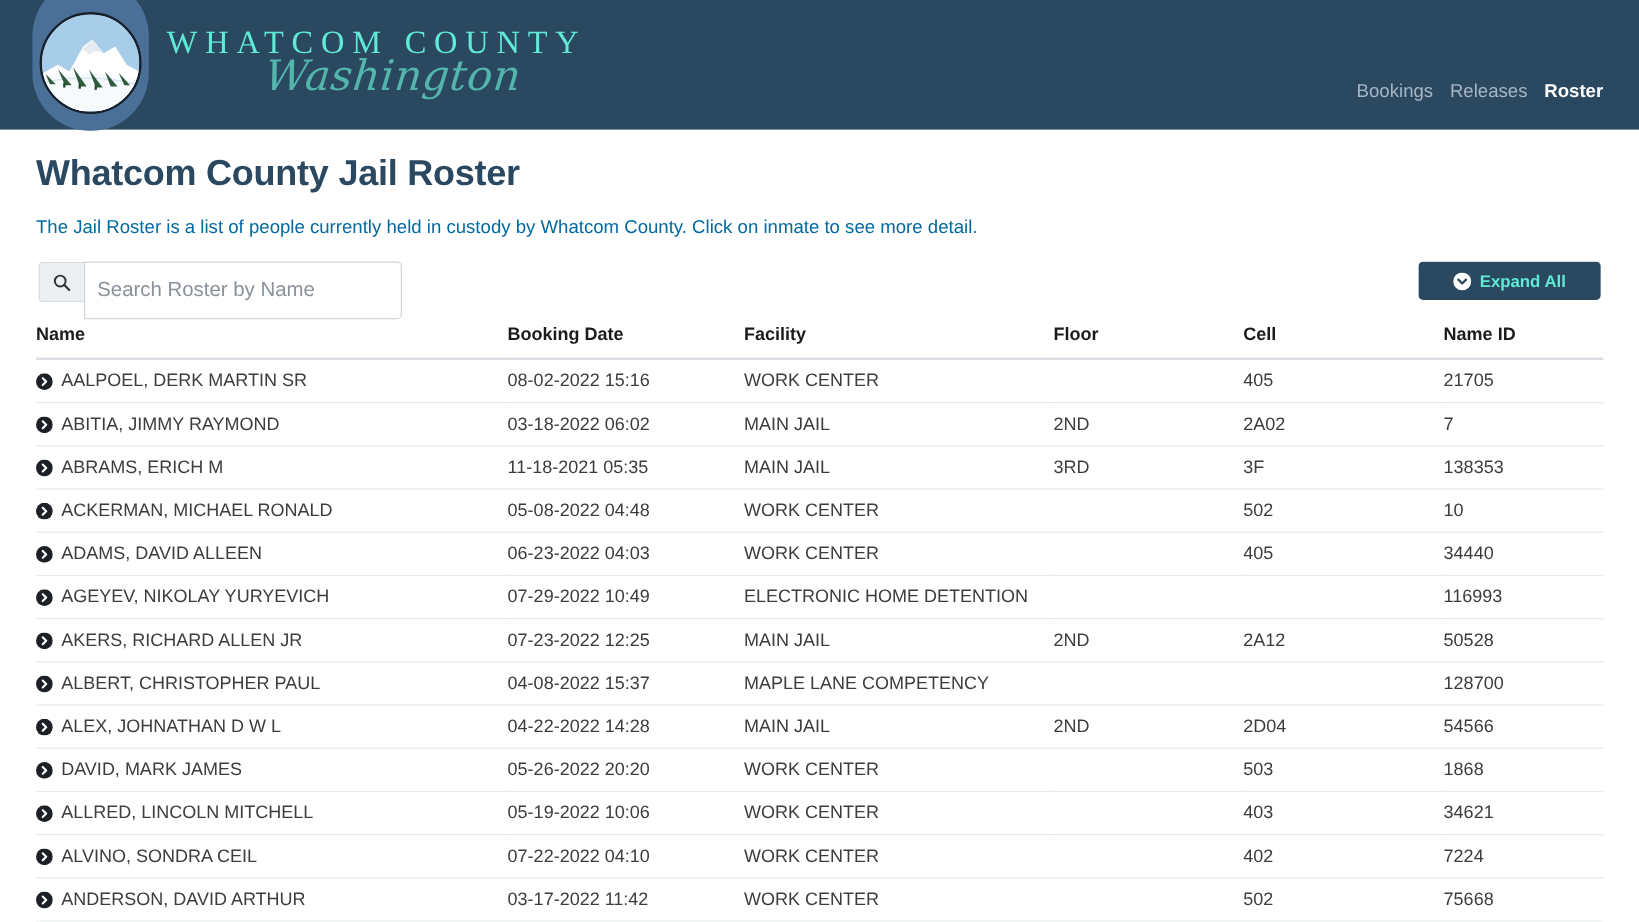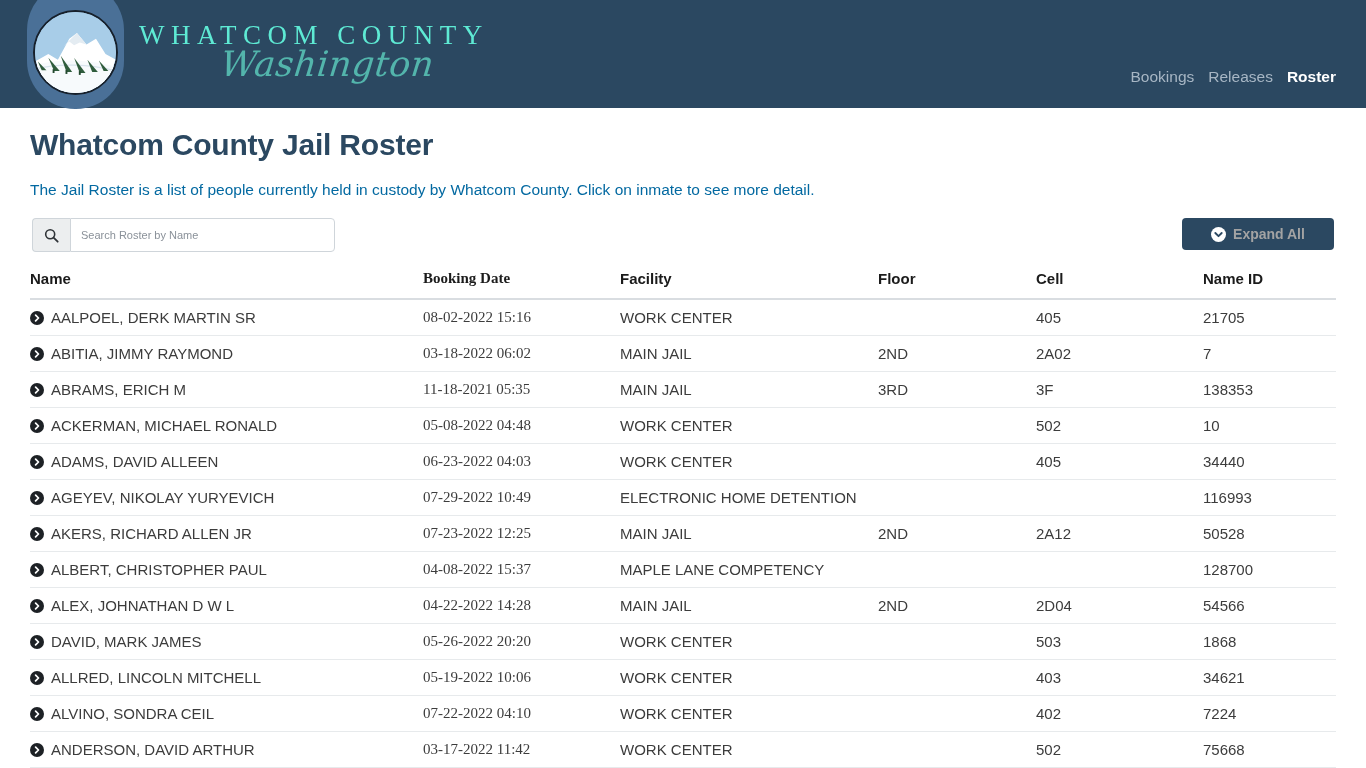--- a/index.html
+++ b/index.html
@@ -130,44 +130,44 @@
     border-right: none;
     border-radius: 4px 0 0 4px;
     display: flex;
     align-items: center;
     justify-content: center;
     cursor: pointer;
   }
   .search-addon svg { display: block; }
   .search-input {
     width: 265px;
-    height: 34px;
+    height: 48px;
     border: 1px solid #cfd5da;
     border-radius: 0 4px 4px 0;
-    font-size: 11px;
+    font-size: 17px;
     padding: 0 10px;
     color: #333;
     outline: none;
     font-family: "Liberation Sans", sans-serif;
     background: #ffffff;
   }
   .search-input::placeholder { color: #8a9199; }
 
   .btn-group {
     position: absolute;
     right: 2px;
     top: 0;
     display: flex;
     height: 32px;
     border-radius: 4px;
     overflow: hidden;
   }
   .btn {
     background: #2b4861;
-    color: #a3a3a3;
+    color: #5eead4;
     border: none;
     font-size: 14px;
     font-weight: bold;
     padding: 11px 20px;
     display: flex;
     align-items: center;
     gap: 7px;
     cursor: pointer;
     font-family: "Liberation Sans", sans-serif;
     white-space: nowrap;
@@ -195,21 +195,21 @@
   .roster-table td {
     font-size: 15px;
     color: #3c3c3c;
     padding: 9px 0 9px 0;
     border-bottom: 1px solid #e7eaec;
     vertical-align: middle;
     white-space: nowrap;
     overflow: hidden;
   }
   .col-name    { width: 393px; }
-  .col-booking { width: 197px; font-family: Liberation Serif, serif; }
+  .col-booking { width: 197px; }
   .col-fac     { width: 258px; }
   .col-floor   { width: 158px; }
   .col-cell    { width: 167px; }
   .col-nameid  { width: 133px; }
 
   .name-cell {
     display: flex;
     align-items: center;
     gap: 7px;
     cursor: pointer;

